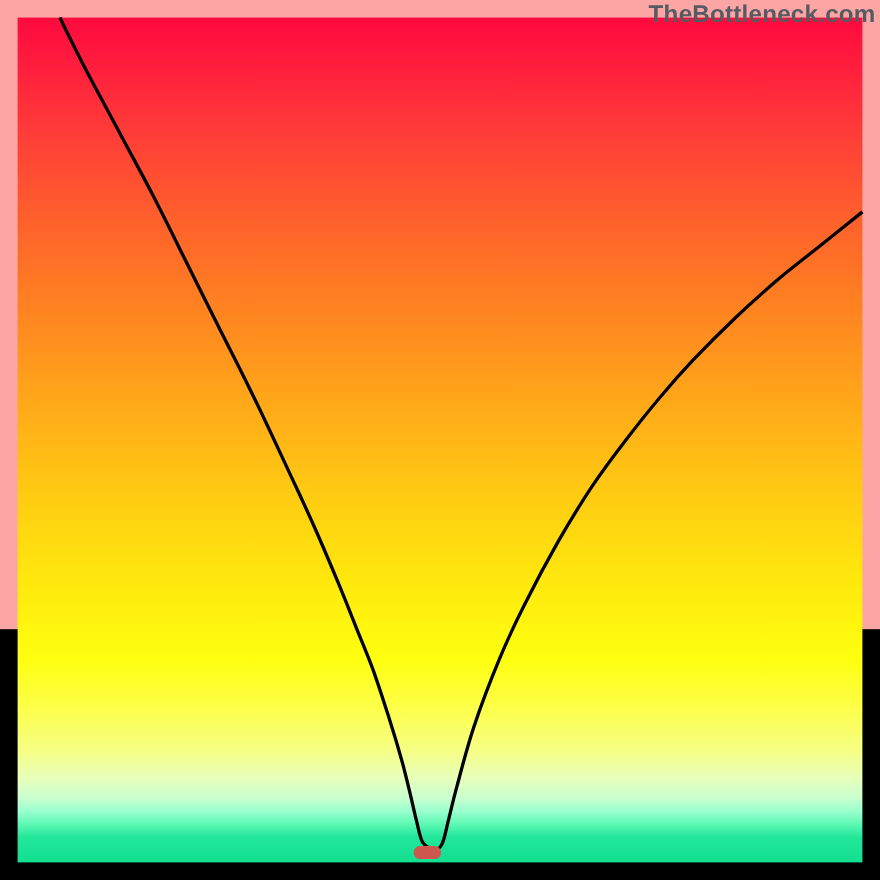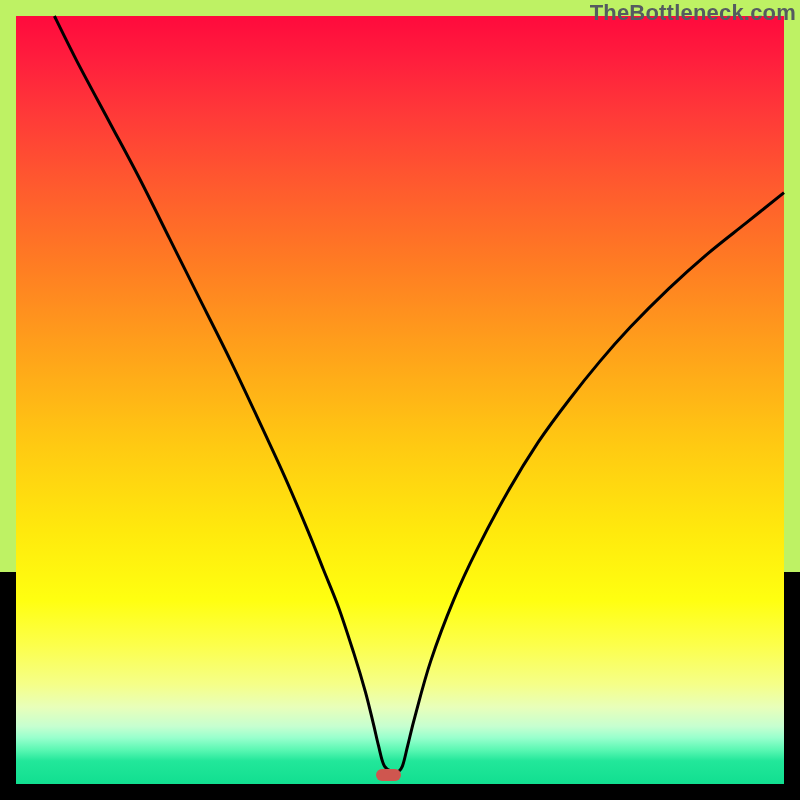--- a/index.html
+++ b/index.html
@@ -8,21 +8,21 @@
     width: 800px;
     height: 800px;
     overflow: hidden;
     background: #000;
     font-family: Arial, Helvetica, sans-serif;
   }
   .frame {
     position: relative;
     width: 800px;
     height: 572px;
-    background: #bef264;
+    background: #fca5a5;
   }
   .plot {
     position: absolute;
     left: 16px;
     top: 16px;
     width: 768px;
     height: 768px;
     
   }
   svg.curve {

